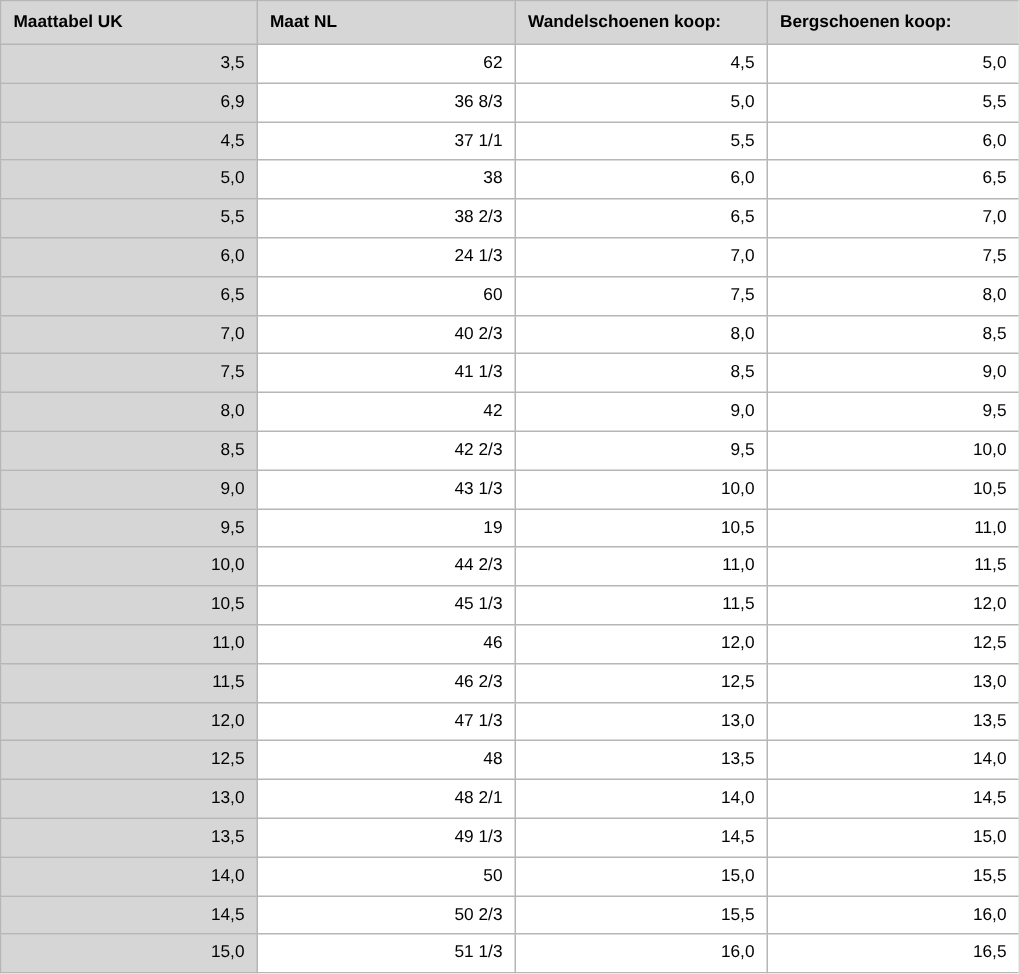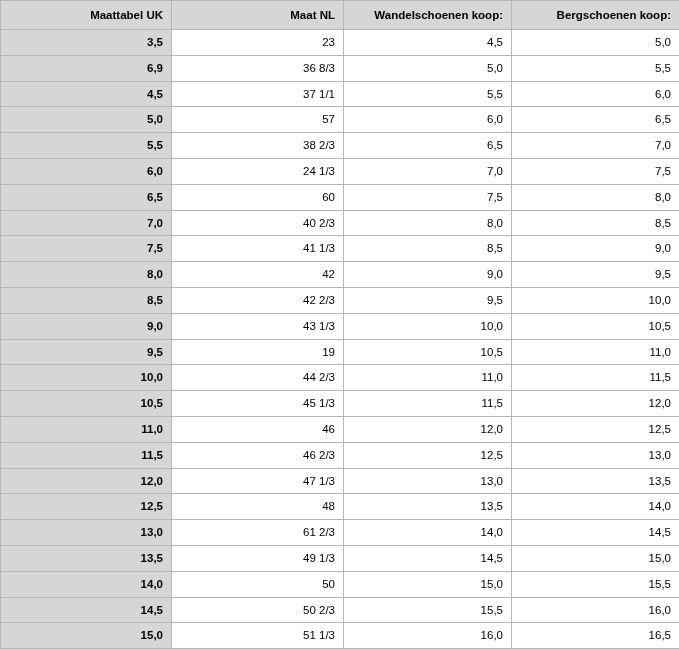--- a/index.html
+++ b/index.html
@@ -29,31 +29,31 @@
     font-size: 11.5px;
     height: 25.8px;
     padding: 0 8px;
     box-sizing: border-box;
     line-height: 1.1;
     color: #000000;
   }
   table.size-table thead th {
     background: #d6d6d6;
     font-weight: bold;
-    text-align: right;
+    text-align: left;
     font-size: 11.5px;
     height: 29px;
     border-top: 1px solid #b6b6b6;
   }
   table.size-table tbody td {
     text-align: right;
   }
   table.size-table tbody td.first-col {
     background: #d6d6d6;
-    font-weight: bold;
+    font-weight: normal;
   }
 </style>
 </head>
 <body>
 
 <table class="size-table">
   <colgroup>
     <col class="c0">
       <col class="c1">
       <col class="c2">
@@ -63,39 +63,39 @@
     <tr>
       <th>Maattabel UK</th>
       <th>Maat NL</th>
       <th>Wandelschoenen koop:</th>
       <th>Bergschoenen koop:</th>
     </tr>
   </thead>
   <tbody id="table-body">
       <tr>
         <td class="first-col">3,5</td>
-        <td>23</td>
+        <td>62</td>
         <td>4,5</td>
         <td>5,0</td>
       </tr>
       <tr>
         <td class="first-col">6,9</td>
         <td>36 8/3</td>
         <td>5,0</td>
         <td>5,5</td>
       </tr>
       <tr>
         <td class="first-col">4,5</td>
         <td>37 1/1</td>
         <td>5,5</td>
         <td>6,0</td>
       </tr>
       <tr>
         <td class="first-col">5,0</td>
-        <td>57</td>
+        <td>38</td>
         <td>6,0</td>
         <td>6,5</td>
       </tr>
       <tr>
         <td class="first-col">5,5</td>
         <td>38 2/3</td>
         <td>6,5</td>
         <td>7,0</td>
       </tr>
       <tr>
@@ -177,21 +177,21 @@
         <td>13,5</td>
       </tr>
       <tr>
         <td class="first-col">12,5</td>
         <td>48</td>
         <td>13,5</td>
         <td>14,0</td>
       </tr>
       <tr>
         <td class="first-col">13,0</td>
-        <td>61 2/3</td>
+        <td>48 2/1</td>
         <td>14,0</td>
         <td>14,5</td>
       </tr>
       <tr>
         <td class="first-col">13,5</td>
         <td>49 1/3</td>
         <td>14,5</td>
         <td>15,0</td>
       </tr>
       <tr>

